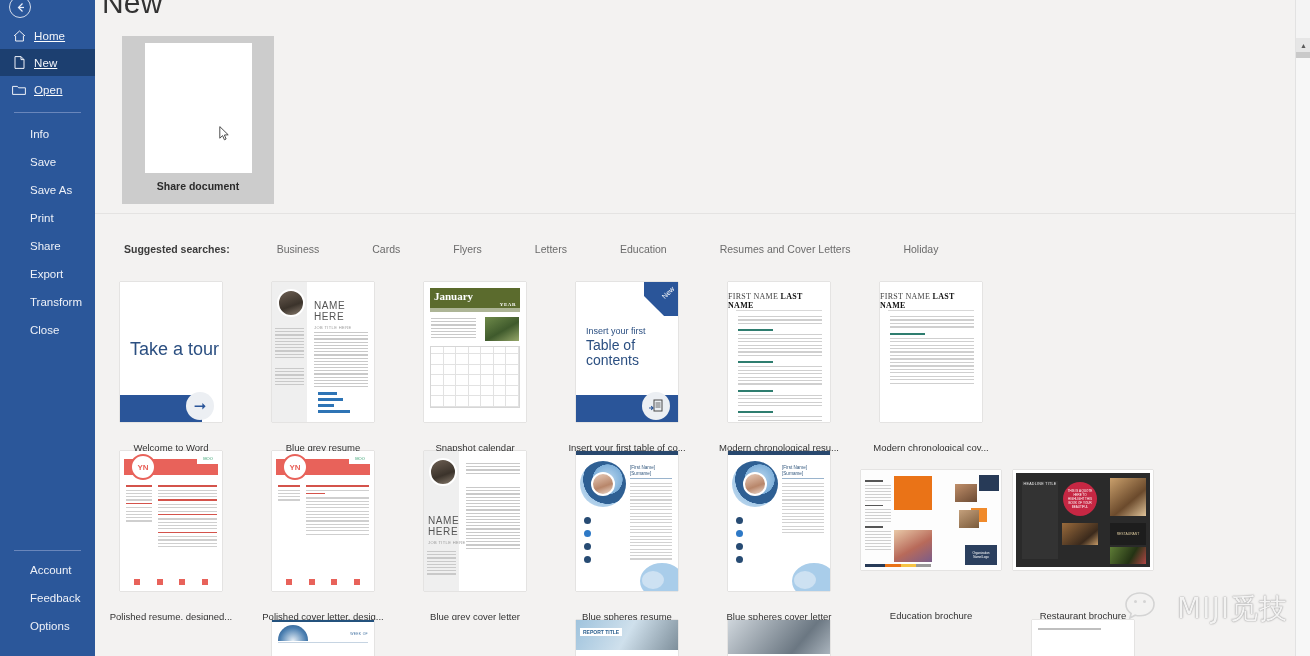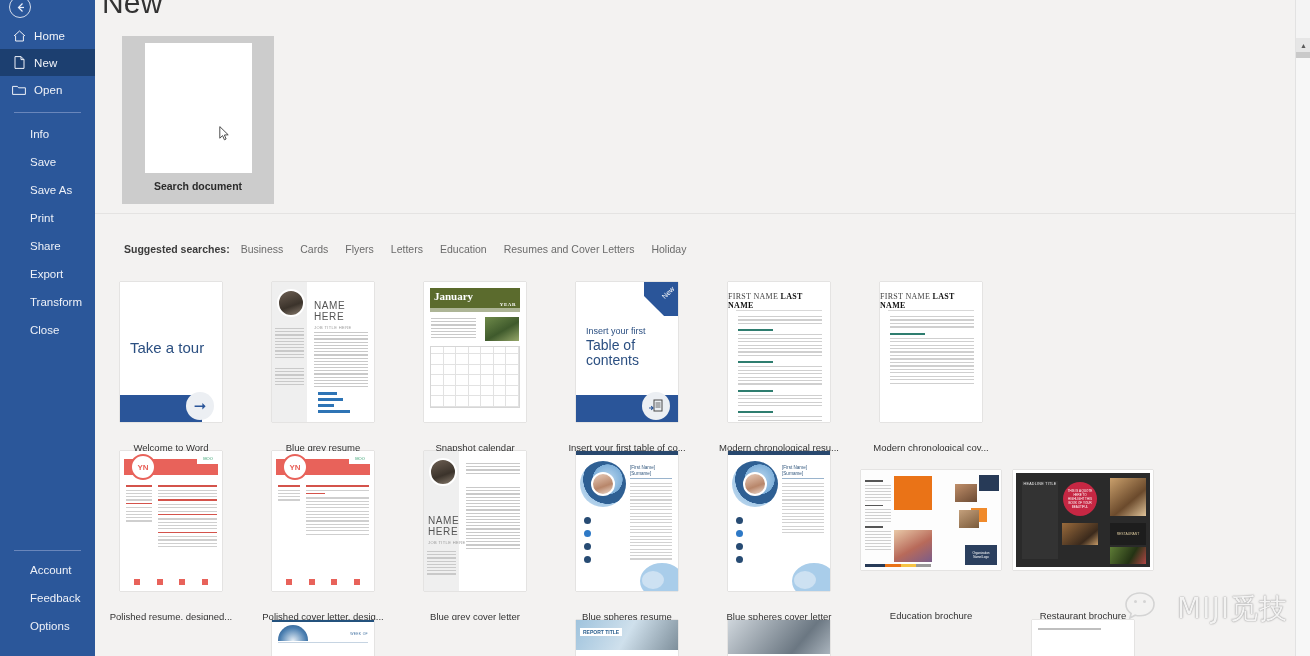--- a/index.html
+++ b/index.html
@@ -30,21 +30,21 @@
     position: absolute;
     left: 9px; top: -4px;
     width: 22px; height: 22px;
     border-radius: 50%;
     border: 1.3px solid #d3dcec;
     color: #e8eefb;
     display: flex; align-items: center; justify-content: center;
     font-size: 13px; line-height: 1;
   }
   .back-btn svg { display:block; }
-  .nav-top { padding-top: 22px; }
+  .nav-top { padding-top: 22px; text-decoration: underline; }
   .nav-item {
     height: 27px;
     display: flex;
     align-items: center;
     padding-left: 11px;
     font-size: 11.5px;
     color: #f2f4f9;
     letter-spacing: .1px;
   }
   .nav-item.selected {
@@ -164,20 +164,21 @@
   }
   .sug-label {
     color: #3b3b3b;
     font-weight: bold;
     margin-right: 11px;
   }
   .sug-link {
     color: #6b6b6b;
     margin-right: 17px;
     cursor: pointer;
+    margin-left: 36px;
   }
 
   
   .grid {
     position: absolute;
     left: 0; top: 282px;
     width: 1192px;
   }
   .trow {
     display: flex;
@@ -216,21 +217,21 @@
     white-space: nowrap;
     overflow: hidden;
     text-overflow: ellipsis;
     max-width: 150px;
     margin-top: 20px;
   }
 
   
   .tour-txt {
     position: absolute; left: 10px; top: 57px;
-    font-size: 15px; color: #2b4f81;
+    font-size: 18px; color: #2b4f81;
   }
   .tour-bar {
     position: absolute; left: 0; bottom: 0;
     width: 82px; height: 27px; background: #2a5599;
   }
   .tour-circ {
     position: absolute; right: 8px; bottom: 2px;
     width: 28px; height: 28px; border-radius: 50%;
     background: #eceff3;
     display: flex; align-items: center; justify-content: center;
@@ -528,21 +529,21 @@
     <div class="page-title">New</div>
 
     <div class="featured">
       <div class="sheet">
         <div class="cursor">
           <svg width="11" height="15" viewBox="0 0 11 15">
             <path d="M0.8 0.6 L0.8 12.2 L3.6 9.6 L5.4 13.8 L7.1 13.0 L5.4 9.0 L9.2 8.8 Z" fill="#ffffff" stroke="#3a3a3a" stroke-width="0.9"></path>
           </svg>
         </div>
       </div>
-      <div class="flabel">Search document</div>
+      <div class="flabel">Share document</div>
     </div>
 
     <div class="divider-h"></div>
 
     <div class="search-wrap">
       <div class="suggested">
         <span class="sug-label">Suggested searches:</span>
         <span class="sug-link">Business</span>
         <span class="sug-link">Cards</span>
         <span class="sug-link">Flyers</span>

